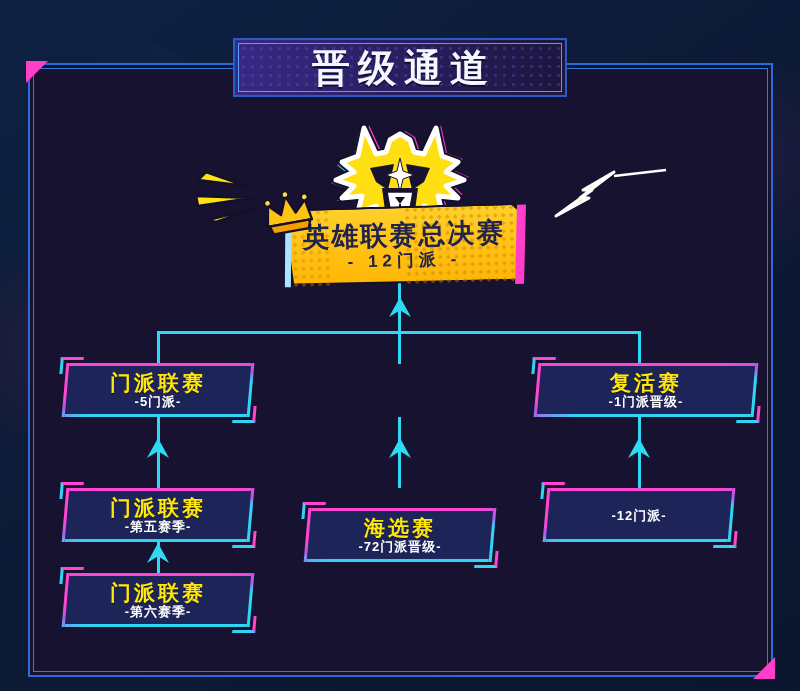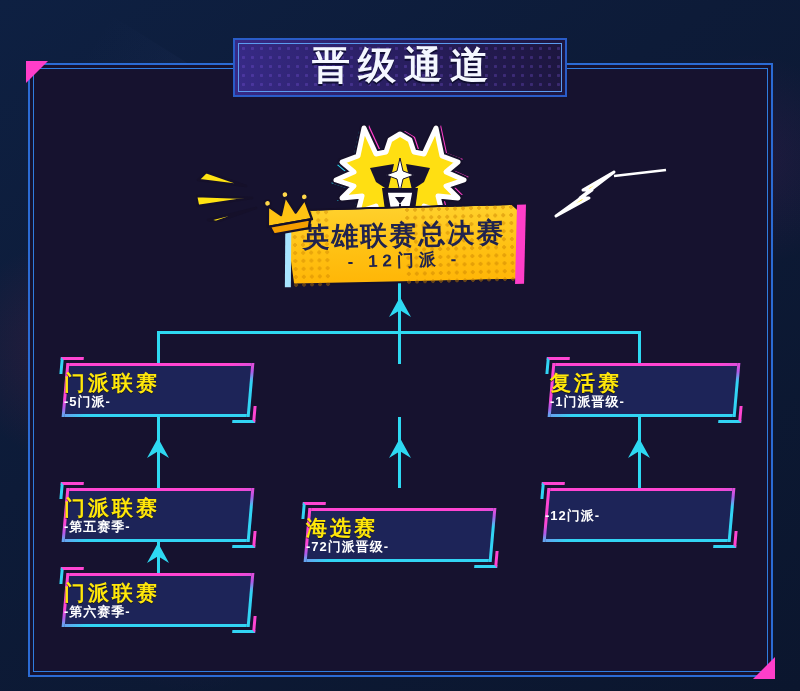--- a/index.html
+++ b/index.html
@@ -30,21 +30,21 @@
   
   .title-panel{
     position:absolute;left:233px;top:38px;width:334px;height:59px;z-index:9;
     background:linear-gradient(90deg,#372a86 0%,#2a1f63 45%,#1d163f 100%);
     border:2px solid #2a5cc8;box-sizing:border-box;
   }
   .title-panel .tp-inner{
     position:absolute;left:3px;top:3px;right:3px;bottom:3px;border:1px solid #5b9cf0;
     display:flex;align-items:center;justify-content:center;
     background:radial-gradient(rgba(130,90,230,.28) 1.4px,transparent 1.5px);
-    background-size:9px 9px;background-position:0 0;font-family:Liberation Mono, monospace;
+    background-size:9px 9px;background-position:0 0;
   }
   .title-text{
     color:#f4f7ff;font-size:38px;font-weight:bold;letter-spacing:8px;
     text-shadow:0 2px 0 rgba(10,10,40,.8);line-height:1;padding-left:8px;
   }
 
   
   .mascot{position:absolute;left:330px;top:123px;width:140px;height:112px;z-index:8;}
   .crown{position:absolute;left:260px;top:188px;width:56px;height:48px;z-index:11;transform:rotate(-10deg);}
   .sparks{position:absolute;left:196px;top:170px;width:72px;height:52px;z-index:7;}
@@ -95,21 +95,21 @@
     border-image:linear-gradient(168deg,#ff45d2 38%,#b35ae8 50%,#32d4f4 62%) 1;
   }
   .node-shell::before{
     content:"";position:absolute;left:-9px;top:-9px;width:20px;height:14px;
     border-left:3px solid #32d4f4;border-top:3px solid #ff45d2;
   }
   .node-shell::after{
     content:"";position:absolute;right:-9px;bottom:-9px;width:20px;height:14px;
     border-right:3px solid #ff45d2;border-bottom:3px solid #32d4f4;
   }
-  .node-content{position:absolute;inset:0;display:flex;flex-direction:column;justify-content:center;gap:2px;z-index:2;}
+  .node-content{position:absolute;inset:0;display:flex;flex-direction:column;align-items:center;justify-content:center;gap:2px;z-index:2;}
   .node-title{color:#ffe70a;font-size:21px;font-weight:bold;letter-spacing:3px;line-height:1;text-shadow:0 1px 0 rgba(0,0,0,.6);}
   .node-sub{color:#ffffff;font-size:13px;font-weight:bold;letter-spacing:1px;line-height:1;}
 </style>
 </head>
 <body>
 
 <div class="stage">
 
   <div class="glow g1"></div>
   <div class="glow g2"></div>
@@ -196,21 +196,21 @@
   <div class="vline" style="left:157px;top:542px;height:31px;"></div>
   <div class="arrow-up" style="left:147px;top:543px;"></div>
 
   <div class="node" style="left:64px;top:363px;">
     <div class="node-shell"></div>
     <div class="node-content">
       <div class="node-title">门派联赛</div>
       <div class="node-sub">-5门派-</div>
     </div>
   </div>
-  <div class="node" style="left:550px;top:363px;">
+  <div class="node" style="left:536px;top:363px;padding-left:32px;">
     <div class="node-shell"></div>
     <div class="node-content">
       <div class="node-title">复活赛</div>
       <div class="node-sub">-1门派晋级-</div>
     </div>
   </div>
 
   <div class="node" style="left:64px;top:488px;">
     <div class="node-shell"></div>
     <div class="node-content">

